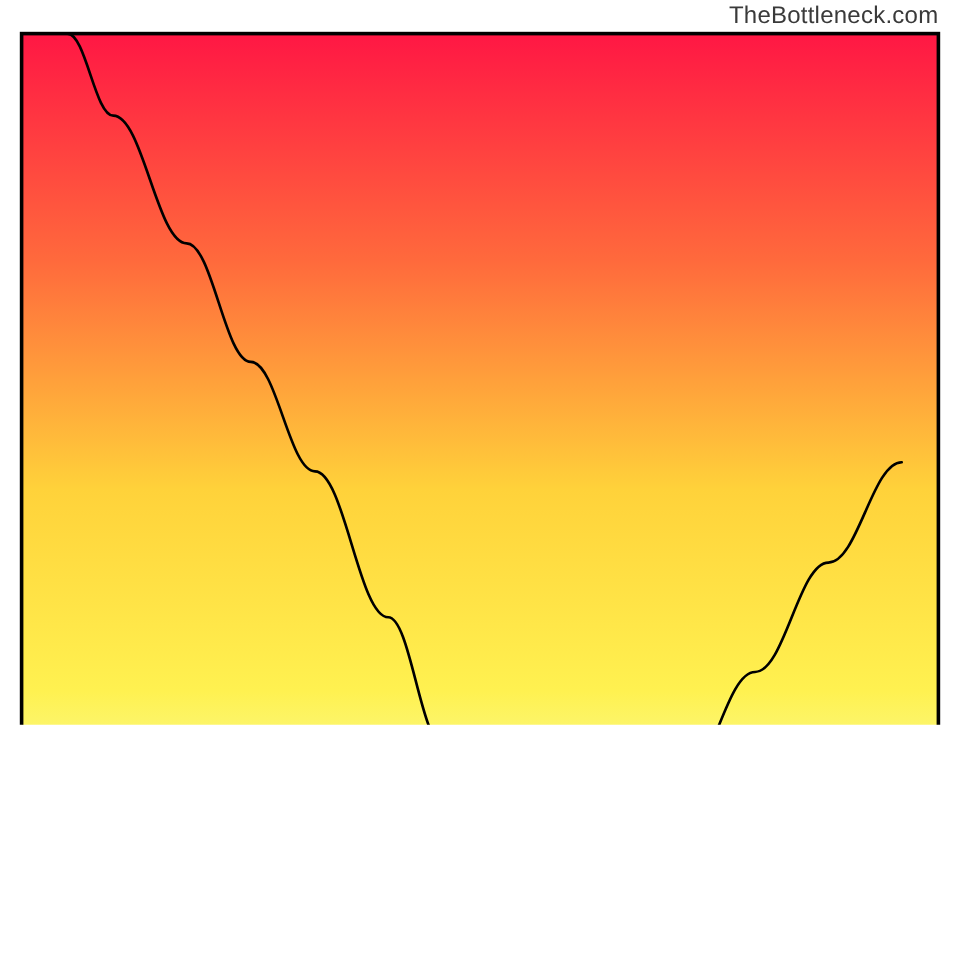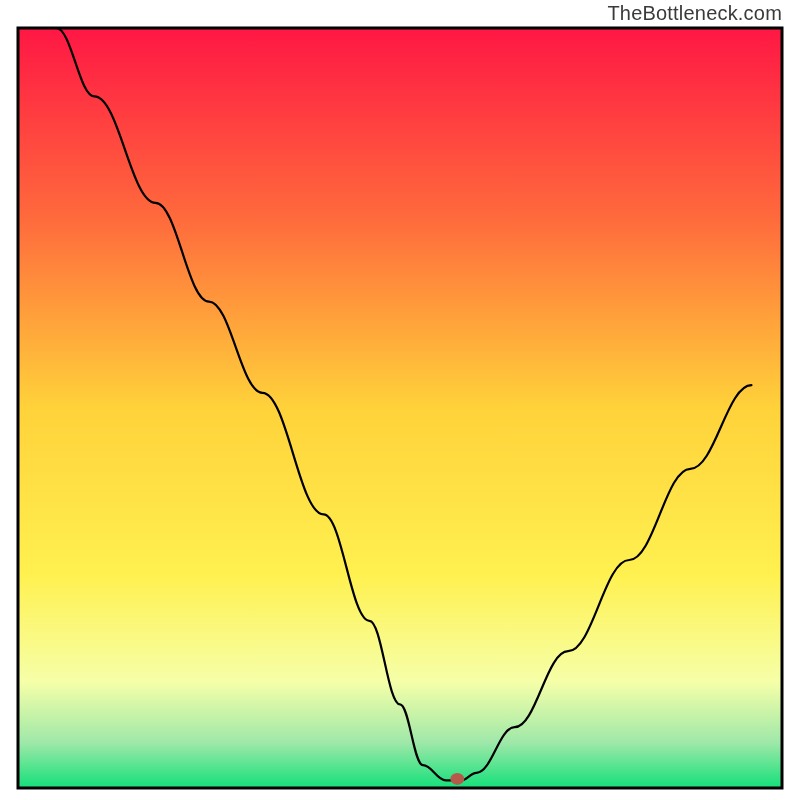--- a/index.html
+++ b/index.html
@@ -3,21 +3,21 @@
 <meta charset="utf-8">
 <style>
   body {
     margin: 0;
     padding: 0;
     background: #ffffff;
     font-family: Arial, Helvetica, sans-serif;
   }
   .wrap {
     width: 800px;
-    height: 800px;
+    height: 604px;
     position: relative;
     text-decoration: underline;
   }
   .header {
     position: absolute;
     top: 2px;
     right: 18px;
     font-size: 20px;
     font-weight: 400;
     color: #3a3a3a;

